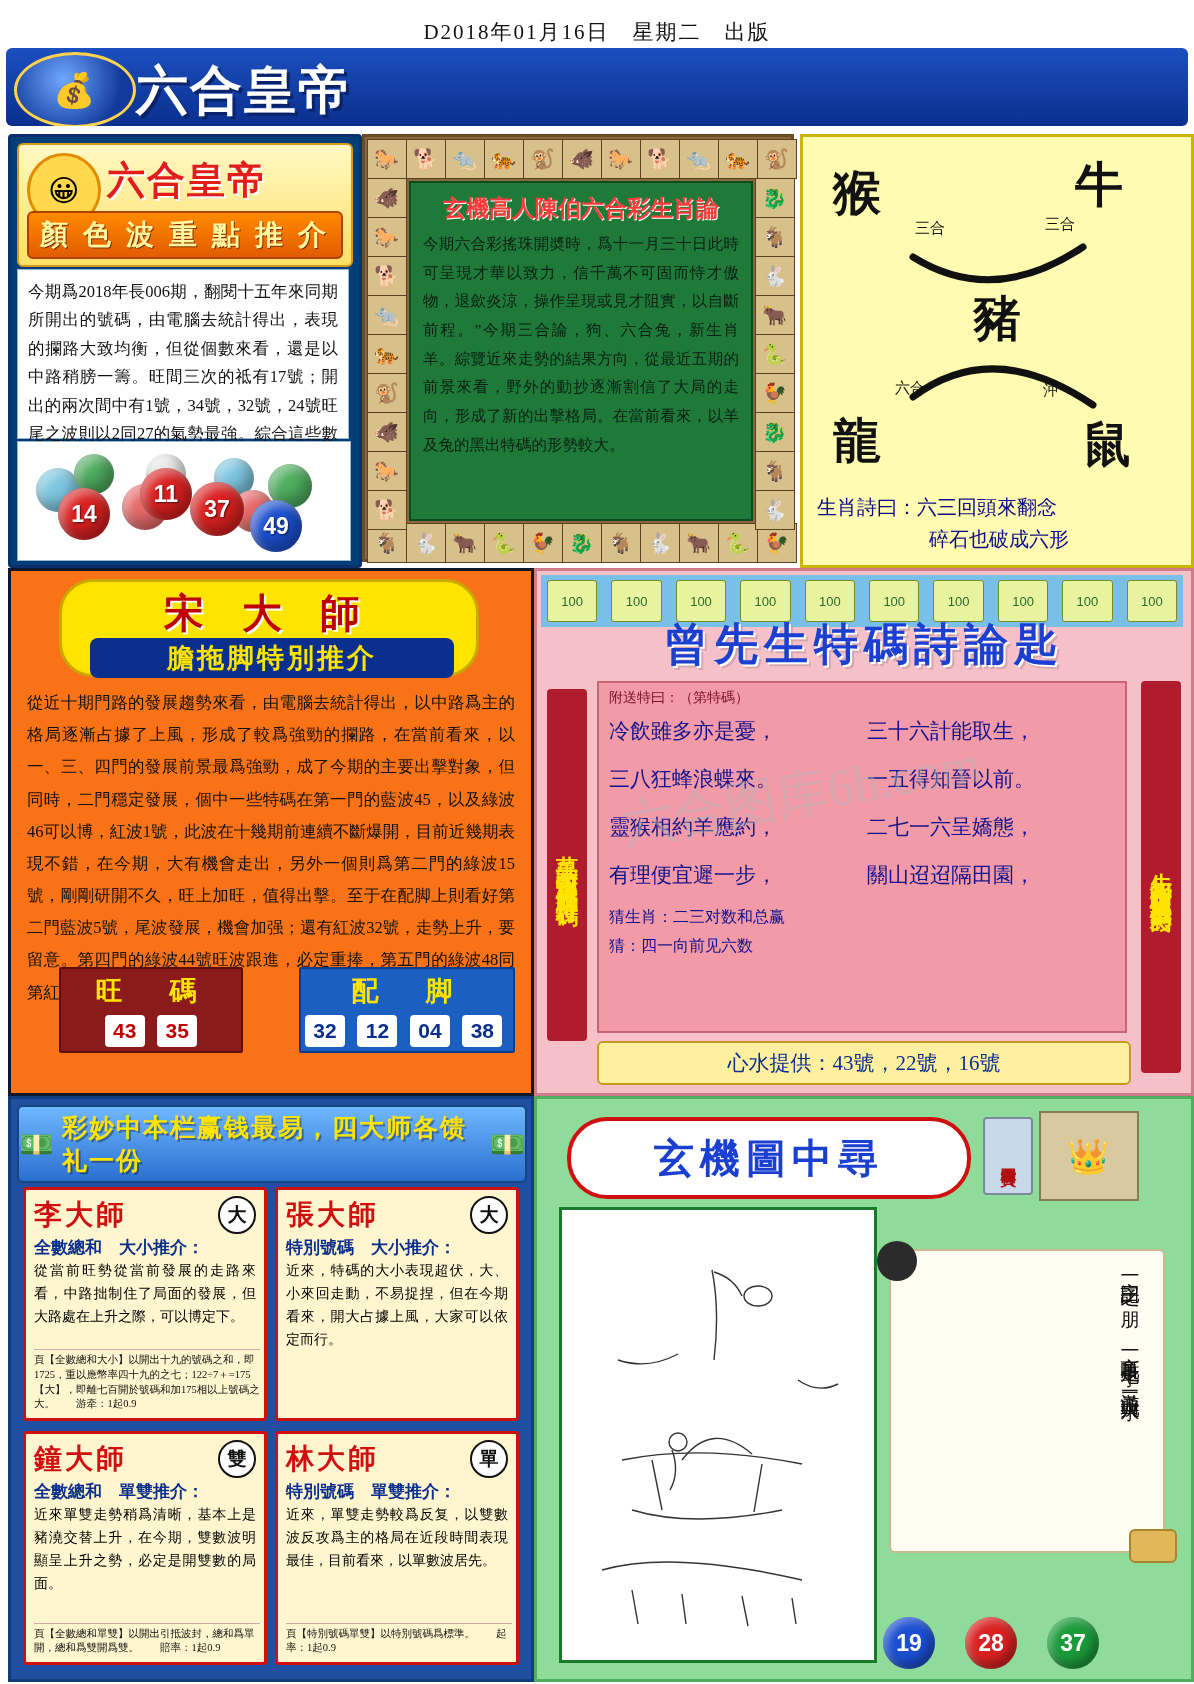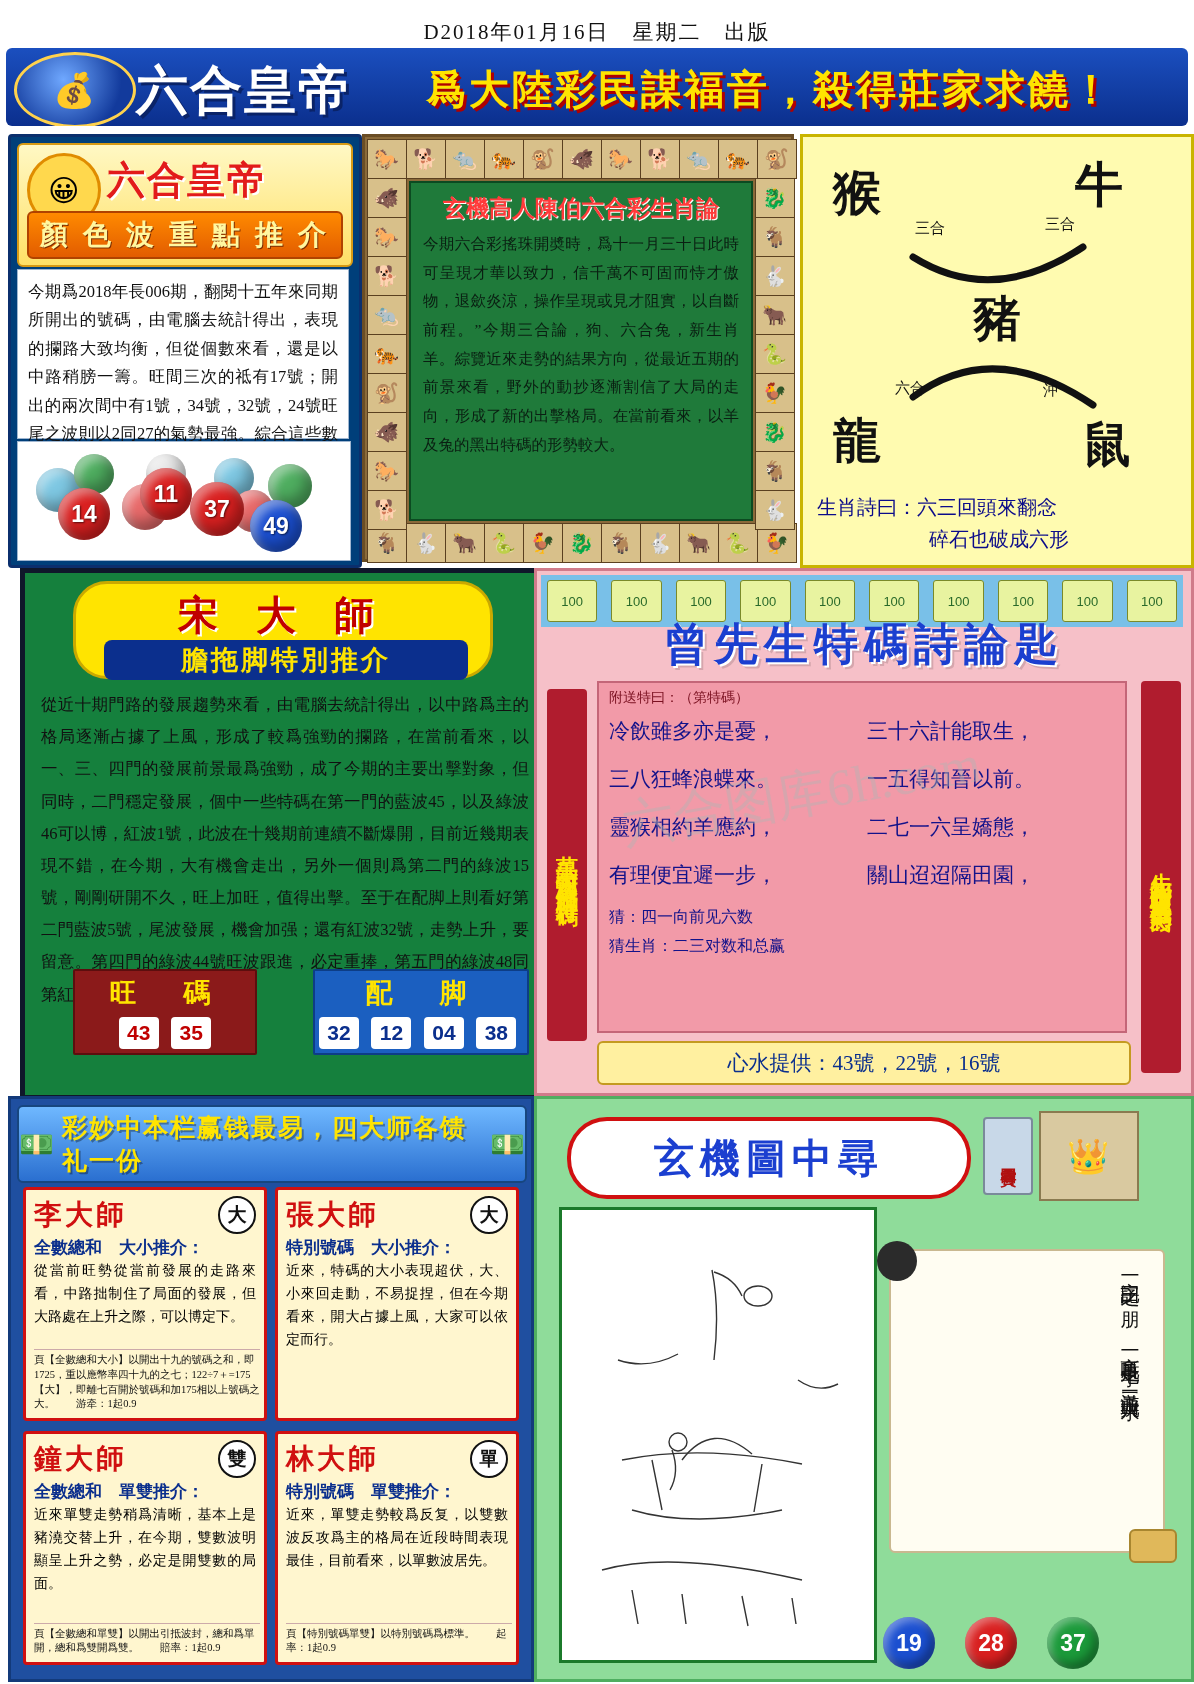--- a/index.html
+++ b/index.html
@@ -141,22 +141,22 @@
     font-family:"Liberation Serif","DejaVu Serif",serif;
   }
   .pc-poem{
     position:absolute;left:14px;bottom:10px;width:360px;
     font-size:20px;color:#0b0b8a;line-height:1.6;
     font-family:"Liberation Serif","DejaVu Serif",serif;
   }
 
   
   .panelD{
-    position:absolute;left:20px;top:568px;width:520px;height:522px;
-    background:#15803d;border:5px solid #0f172a;
+    position:absolute;left:8px;top:568px;width:520px;height:522px;
+    background:#f97316;border:3px solid #0f172a;
   }
   .pd-head{
     position:absolute;left:48px;top:8px;width:420px;height:98px;
     background:#ffe400;border:3px solid #caa900;border-radius:34px;
     box-sizing:border-box;
   }
   .pd-name{
     text-align:center;font-size:40px;font-weight:bold;color:#c00000;
     letter-spacing:14px;margin-top:4px;
     font-family:"Liberation Serif","DejaVu Serif",serif;
@@ -350,21 +350,20 @@
 </head>
 <body>
 
 <div class="page">
 
   <div class="topdate">D2018年01月16日　星期二　出版</div>
 
   <div class="masthead">
     <div class="mast-emblem">💰</div>
     <div class="mast-title">六合皇帝</div>
-    <div class="mast-sub">爲大陸彩民謀福音，殺得莊家求饒！</div>
   </div>
 
   <div class="panelA">
     <div class="panelA-head">
       <div class="pa-face">😀</div>
       <div class="pa-title">六合皇帝</div>
       <div class="pa-band">顏 色 波 重 點 推 介</div>
     </div>
     <div class="panelA-body">今期爲2018年長006期，翻閱十五年來同期所開出的號碼，由電腦去統計得出，表現的攔路大致均衡，但從個數來看，還是以中路稍膀一籌。旺間三次的祗有17號；開出的兩次間中有1號，34號，32號，24號旺尾之波則以2同27的氣勢最強。綜合這些數據在今期推薦41、42、13、47。</div>
     <div class="balls">
@@ -497,22 +496,22 @@
         <div class="pe-line">冷飲雖多亦是憂，</div>
         <div class="pe-line">三十六計能取生，</div>
         <div class="pe-line">三八狂蜂浪蝶來。</div>
         <div class="pe-line">一五得知晉以前。</div>
         <div class="pe-line">靈猴相約羊應約，</div>
         <div class="pe-line">二七一六呈嬌態，</div>
         <div class="pe-line">有理便宜遲一步，</div>
         <div class="pe-line">關山迢迢隔田園，</div>
       </div>
       <div class="pe-guess">
+        <div>猜生肖：二三对数和总赢</div>
         <div>猜：四一向前见六数</div>
-        <div>猜生肖：二三对数和总赢</div>
       </div>
     </div>
     <div class="pe-foot">心水提供：43號，22號，16號</div>
   </div>
 
   <div class="panelF">
     <div class="pf-banner">
       <span style="font-size:28px;margin-right:8px;">💵</span>
       <span class="pf-banner-text">彩妙中本栏赢钱最易，四大师各馈礼一份</span>
       <span style="font-size:28px;margin-left:8px;">💵</span>

